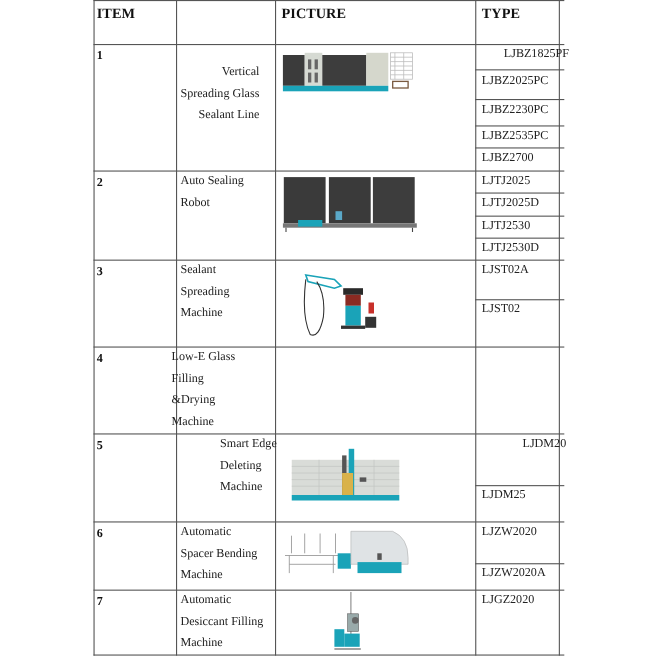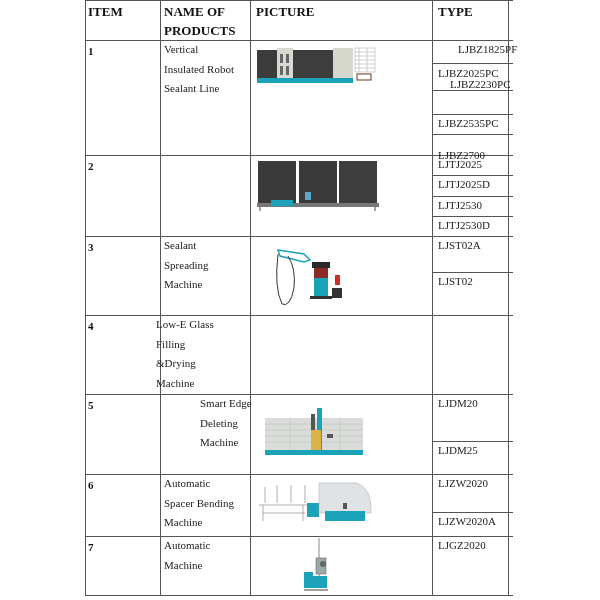--- a/index.html
+++ b/index.html
@@ -40,28 +40,27 @@
   <div class="line-h" style="left:432px;width:81px;top:114px;"></div>
   <div class="line-h" style="left:432px;width:81px;top:134px;"></div>
   <div class="line-h" style="left:432px;width:81px;top:175px;"></div>
   <div class="line-h" style="left:432px;width:81px;top:196px;"></div>
   <div class="line-h" style="left:432px;width:81px;top:216px;"></div>
   <div class="line-h" style="left:432px;width:81px;top:272px;"></div>
   <div class="line-h" style="left:432px;width:81px;top:441px;"></div>
   <div class="line-h" style="left:432px;width:81px;top:512px;"></div>
 
   <div class="cell-text hdr" style="left:88px;top:2px;">ITEM</div>
-  <div class="cell-text hdr" style="left:164px;top:2px;width:80px;">NAME OF PRODUCTS</div>
   <div class="cell-text hdr" style="left:256px;top:2px;">PICTURE</div>
   <div class="cell-text hdr" style="left:438px;top:2px;">TYPE</div>
 
   <div class="cell-text item-num" style="left:88px;top:42px;">1</div>
-  <div class="cell-text" style="left:164px;top:40px;">
+  <div class="cell-text" style="left:164px;top:56px;text-align:right;">
     <div>Vertical</div>
-    <div>Insulated Robot</div>
+    <div>Spreading Glass</div>
     <div>Sealant Line</div>
   </div>
   <svg class="pic" style="left:257px;top:46px;" width="120" height="48">
     <rect x="0" y="4" width="20" height="28" fill="#3b3b3b"></rect>
     <rect x="20" y="2" width="16" height="30" fill="#d6dad3"></rect>
     <rect x="23" y="8" width="3" height="9" fill="#666"></rect>
       <rect x="29" y="8" width="3" height="9" fill="#666"></rect>
     <rect x="23" y="20" width="3" height="9" fill="#666"></rect>
       <rect x="29" y="20" width="3" height="9" fill="#666"></rect>
     <rect x="36" y="4" width="40" height="28" fill="#3d3d3d"></rect>
@@ -74,25 +73,29 @@
       <line x1="98" y1="14" x2="118" y2="14"></line>
         <line x1="98" y1="18" x2="118" y2="18"></line>
       <line x1="98" y1="22" x2="118" y2="22"></line>
       <line x1="102" y1="2" x2="102" y2="26"></line>
         <line x1="110" y1="2" x2="110" y2="26"></line>
     </g>
     <rect x="100" y="28" width="14" height="6" fill="none" stroke="#7a5a40" stroke-width="1.2"></rect>
   </svg>
   <div class="type" style="top:43px;margin-left:20px;">LJBZ1825PF</div>
   <div class="type" style="top:67px;">LJBZ2025PC</div>
-  <div class="type" style="top:78px;margin-left:12px;">LJBZ2230PC</div>
+  <div class="type" style="top:94px;">LJBZ2230PC</div>
   <div class="type" style="top:117px;">LJBZ2535PC</div>
-  <div class="type" style="top:149px;">LJBZ2700</div>
+  <div class="type" style="top:137px;">LJBZ2700</div>
 
   <div class="cell-text item-num" style="left:88px;top:157px;">2</div>
+  <div class="cell-text" style="left:164px;top:155px;">
+    <div>Auto Sealing</div>
+    <div>Robot</div>
+  </div>
   <svg class="pic" style="left:257px;top:160px;" width="122" height="52">
     <rect x="1" y="1" width="38" height="42" fill="#3a3a3a"></rect>
     <rect x="42" y="1" width="38" height="42" fill="#3a3a3a"></rect>
     <rect x="82" y="1" width="38" height="42" fill="#3d3d3d"></rect>
     <rect x="0" y="43" width="122" height="4" fill="#777"></rect>
     <rect x="14" y="40" width="22" height="6" fill="#1aa3b8"></rect>
     <rect x="48" y="32" width="6" height="8" fill="#5aa8c8"></rect>
     <line x1="3" y1="47" x2="3" y2="51" stroke="#444"></line>
       <line x1="118" y1="47" x2="118" y2="51" stroke="#444"></line>
   </svg>
@@ -143,21 +146,21 @@
         <line x1="0" y1="36" x2="98" y2="36"></line>
       <line x1="25" y1="12" x2="25" y2="44"></line>
         <line x1="75" y1="12" x2="75" y2="44"></line>
     </g>
     <rect x="46" y="8" width="4" height="40" fill="#555"></rect>
     <rect x="52" y="2" width="5" height="46" fill="#1aa3b8"></rect>
     <rect x="46" y="24" width="10" height="24" fill="#d9b24a"></rect>
     <rect x="62" y="28" width="6" height="4" fill="#555"></rect>
     <rect x="0" y="44" width="98" height="5" fill="#1aa3b8"></rect>
   </svg>
-  <div class="type" style="top:397px;">LJDM20</div>
+  <div class="type" style="top:397px;margin-left:37px;">LJDM20</div>
   <div class="type" style="top:444px;">LJDM25</div>
 
   <div class="cell-text item-num" style="left:88px;top:476px;">6</div>
   <div class="cell-text" style="left:164px;top:474px;">
     <div>Automatic</div>
     <div>Spacer Bending</div>
     <div>Machine</div>
   </div>
   <svg class="pic" style="left:259px;top:479px;" width="118" height="50">
     <g stroke="#999" stroke-width="0.8">
@@ -174,20 +177,21 @@
     <path d="M60 4 L98 4 Q112 10 112 28 L112 34 L60 34 Z" fill="#dfe3e5" stroke="#aaa" stroke-width="0.5"></path>
     <rect x="66" y="32" width="40" height="10" fill="#1aa3b8"></rect>
     <rect x="84" y="24" width="4" height="6" fill="#555"></rect>
   </svg>
   <div class="type" style="top:477px;">LJZW2020</div>
   <div class="type" style="top:515px;">LJZW2020A</div>
 
   <div class="cell-text item-num" style="left:88px;top:538px;">7</div>
   <div class="cell-text" style="left:164px;top:536px;">
     <div>Automatic</div>
+    <div>Desiccant Filling</div>
     <div>Machine</div>
   </div>
   <svg class="pic" style="left:302px;top:538px;" width="30" height="56">
     <line x1="17" y1="0" x2="17" y2="40" stroke="#888" stroke-width="1"></line>
     <rect x="14" y="20" width="10" height="16" fill="#9aa" stroke="#555" stroke-width="0.5"></rect>
     <circle cx="21" cy="26" r="3" fill="#666"></circle>
     <rect x="2" y="34" width="9" height="16" fill="#1aa3b8"></rect>
     <rect x="11" y="38" width="14" height="12" fill="#1aa3b8"></rect>
     <line x1="2" y1="52" x2="26" y2="52" stroke="#444"></line>
   </svg>

